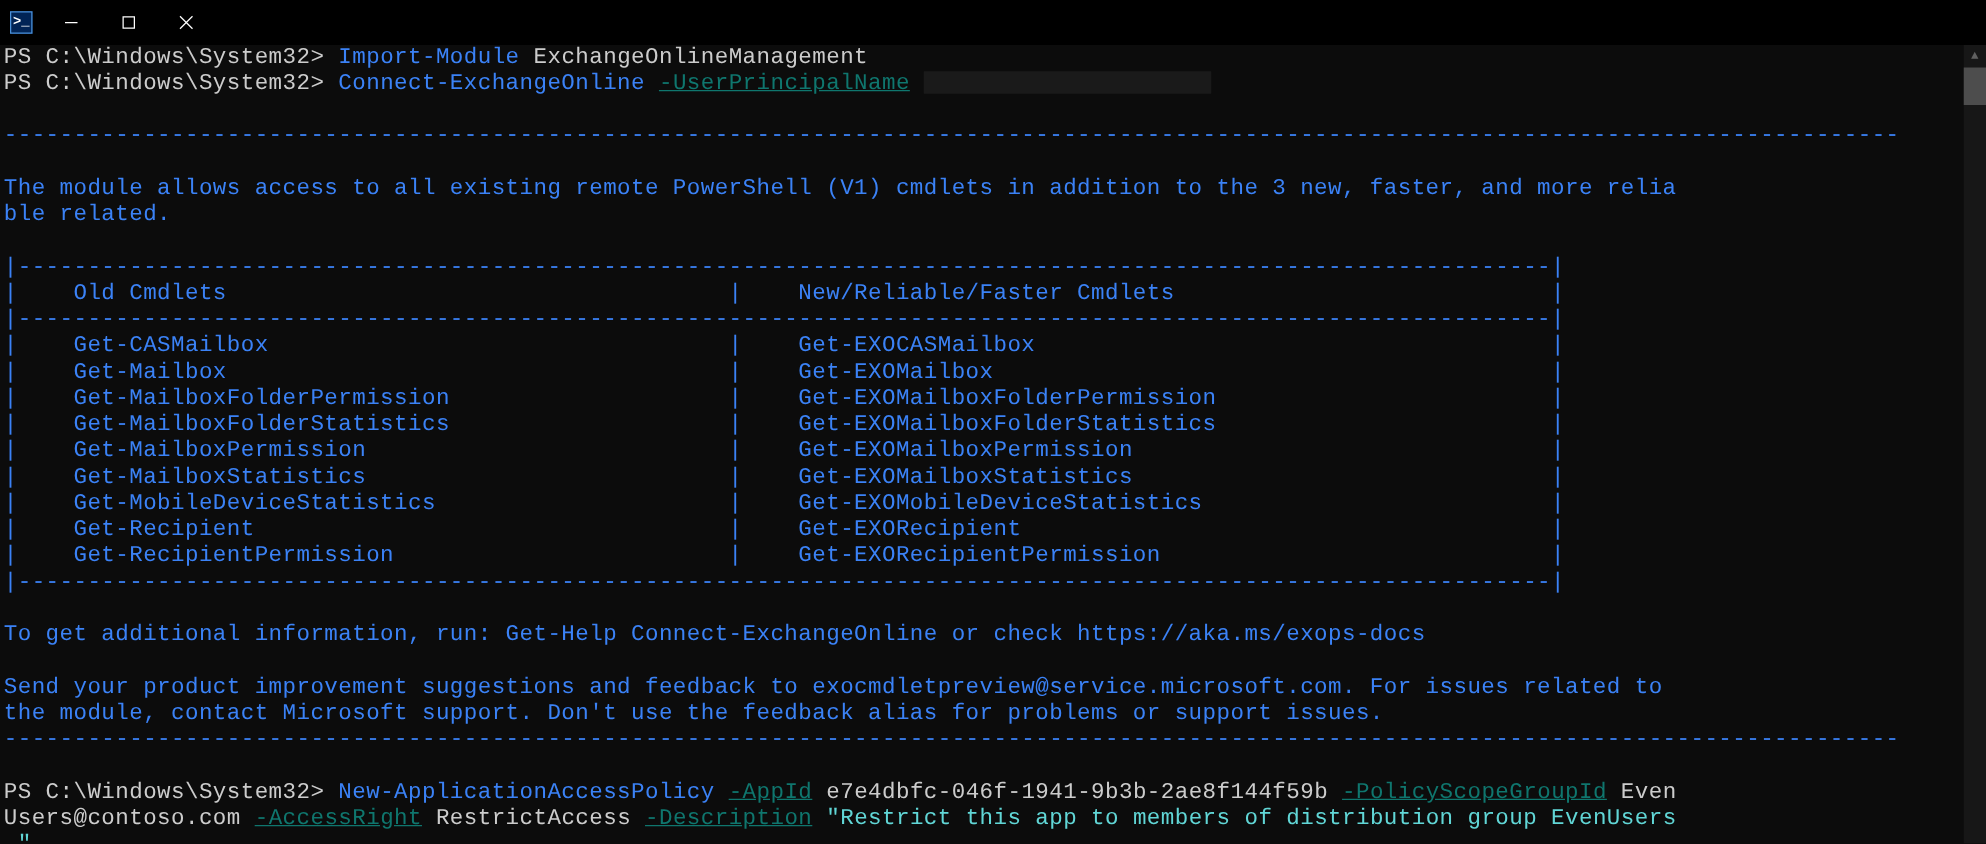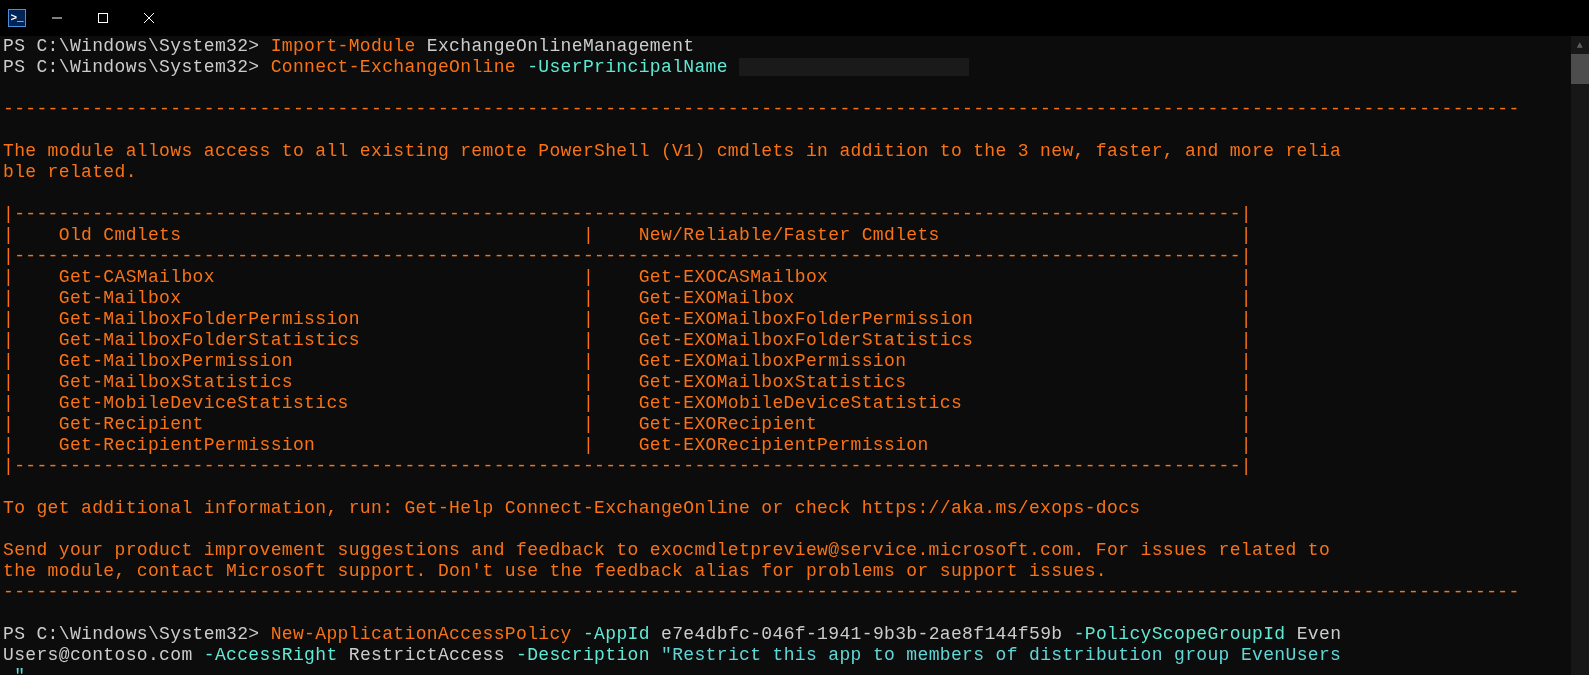--- a/index.html
+++ b/index.html
@@ -77,22 +77,22 @@
       font-size: 10px;
     }
     .scrollbar-thumb {
       position: absolute;
       top: 18px;
       width: 18px;
       height: 30px;
       background: #4d4d4d;
     }
     .white { color: #cccccc; }
-    .yellow { color: #f97316; text-align: center; }
-    .gray-param { color: #5eead4; }
+    .yellow { color: #3b82f6; text-align: center; }
+    .gray-param { color: #0f766e; text-decoration: underline; }
     .cyan { color: #61d6d6; }
     .redacted {
       display: inline-block;
       width: 230px;
       height: 18px;
       background: #1a1a1a;
       vertical-align: middle;
     }
     pre { font-family: inherit; white-space: pre; }
   </style>

